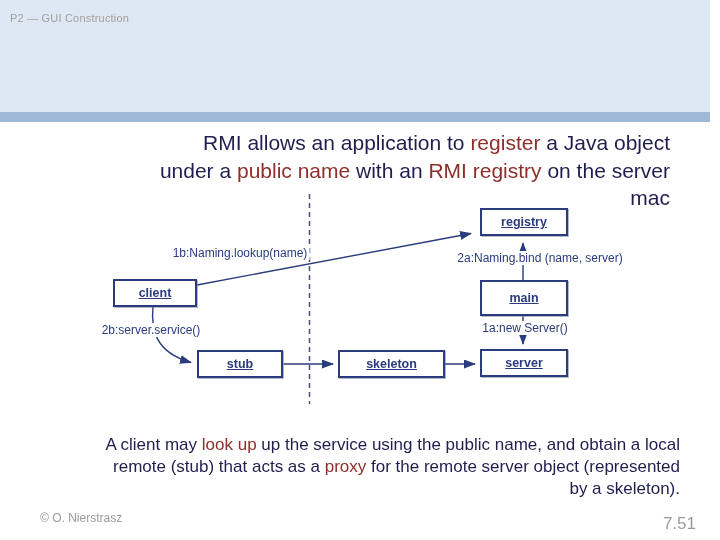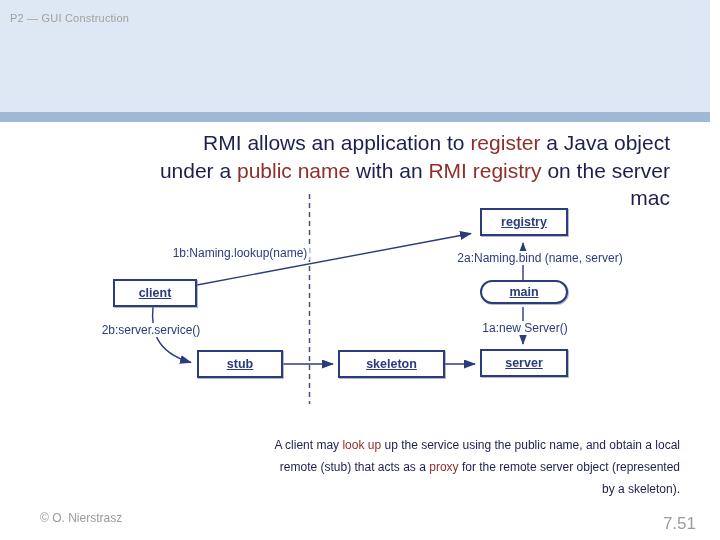--- a/index.html
+++ b/index.html
@@ -36,21 +36,21 @@
   .body-paragraph{
     position:absolute;left:50px;top:129px;
     width:620px;
     font-size:21px;
     color:var(--body-text,#1f1f4f);
   }
   .body-paragraph .rich-line{line-height:27.5px;white-space:nowrap;}
   .bottom-paragraph{
     position:absolute;left:40px;top:434px;
     width:640px;
-    font-size:12px;
+    font-size:17px;
     color:var(--body-text,#1f1f4f);
   }
   .bottom-paragraph .rich-line{line-height:22px;white-space:nowrap;}
   .em{color:var(--emphasis,#8e2f2a);}
   .footer-left{
     position:absolute;left:40px;top:511px;
     font-size:12px;color:var(--muted,#9b9b9b);
   }
   .footer-right{
     position:absolute;right:24px;top:514px;
@@ -76,21 +76,21 @@
     transform:translateX(-50%);
     font-size:12px;
     color:var(--diagram,#2a3b7e);
     background:#ffffff;
     padding:0 2px;
     white-space:nowrap;
   }
   
   .dbox.client  {left:113px;top:279px;width:84px;height:28px;}
   .dbox.registry{left:480px;top:208px;width:88px;height:28px;}
-  .dbox.main    {left:480px;top:280px;width:88px;height:24px;border-radius:14px;}
+  .dbox.main    {left:480px;top:280px;width:88px;height:36px;}
   .dbox.stub    {left:197px;top:350px;width:86px;height:28px;}
   .dbox.skeleton{left:338px;top:350px;width:107px;height:28px;}
   .dbox.server  {left:480px;top:349px;width:88px;height:28px;}
   .dlabel.lookup    {left:240px;top:246px;}
   .dlabel.bind      {left:524px;top:251px;margin-left:16px;}
   .dlabel.service   {left:151px;top:323px;}
   .dlabel.new-server{left:525px;top:321px;}
 </style>
 </head>
 <body>

